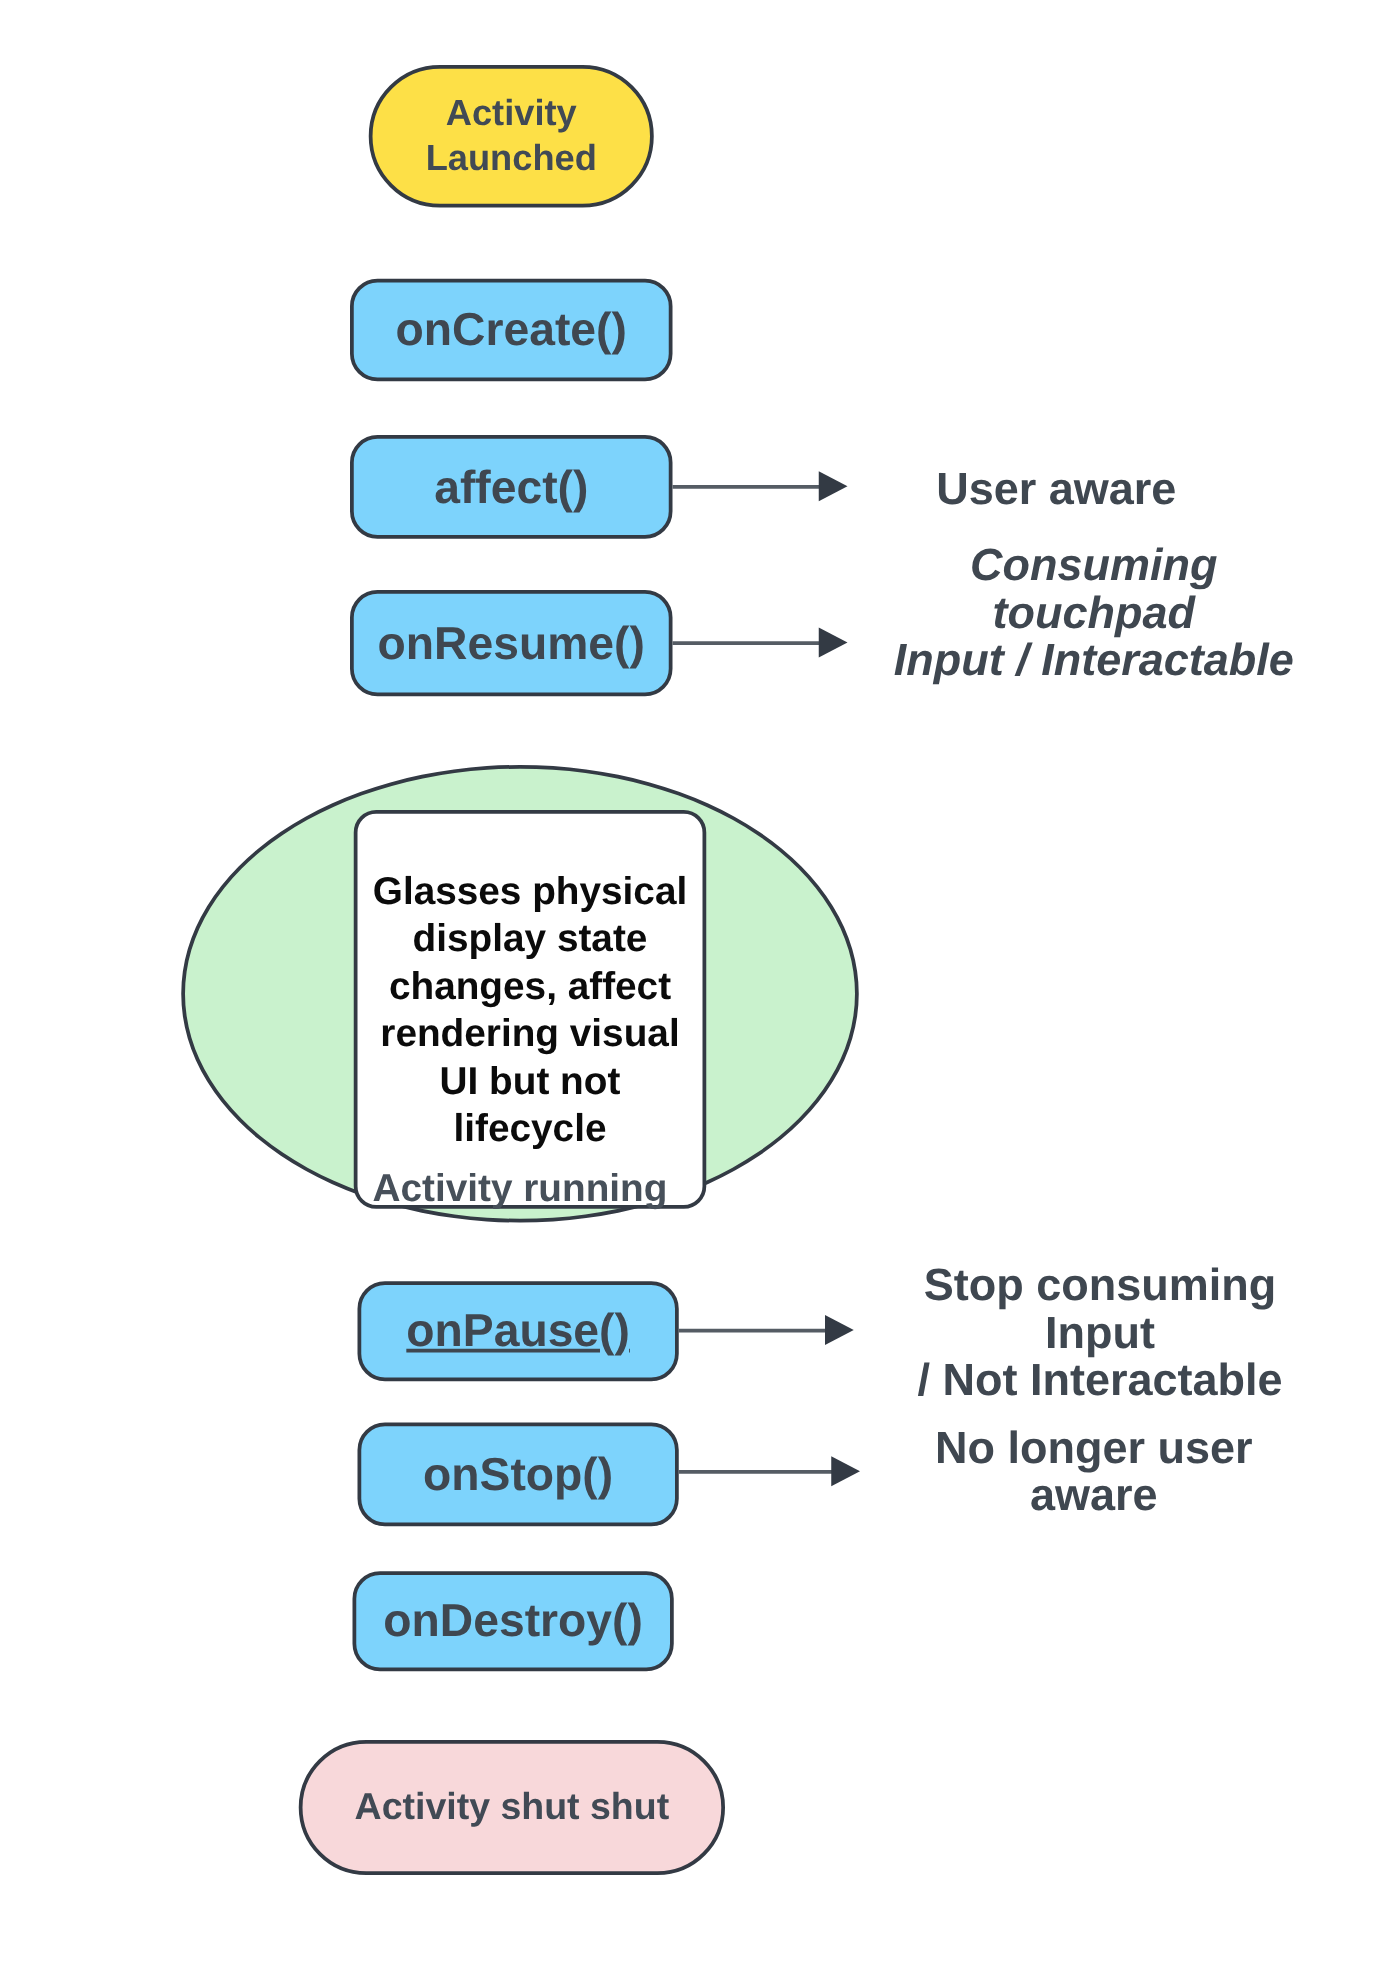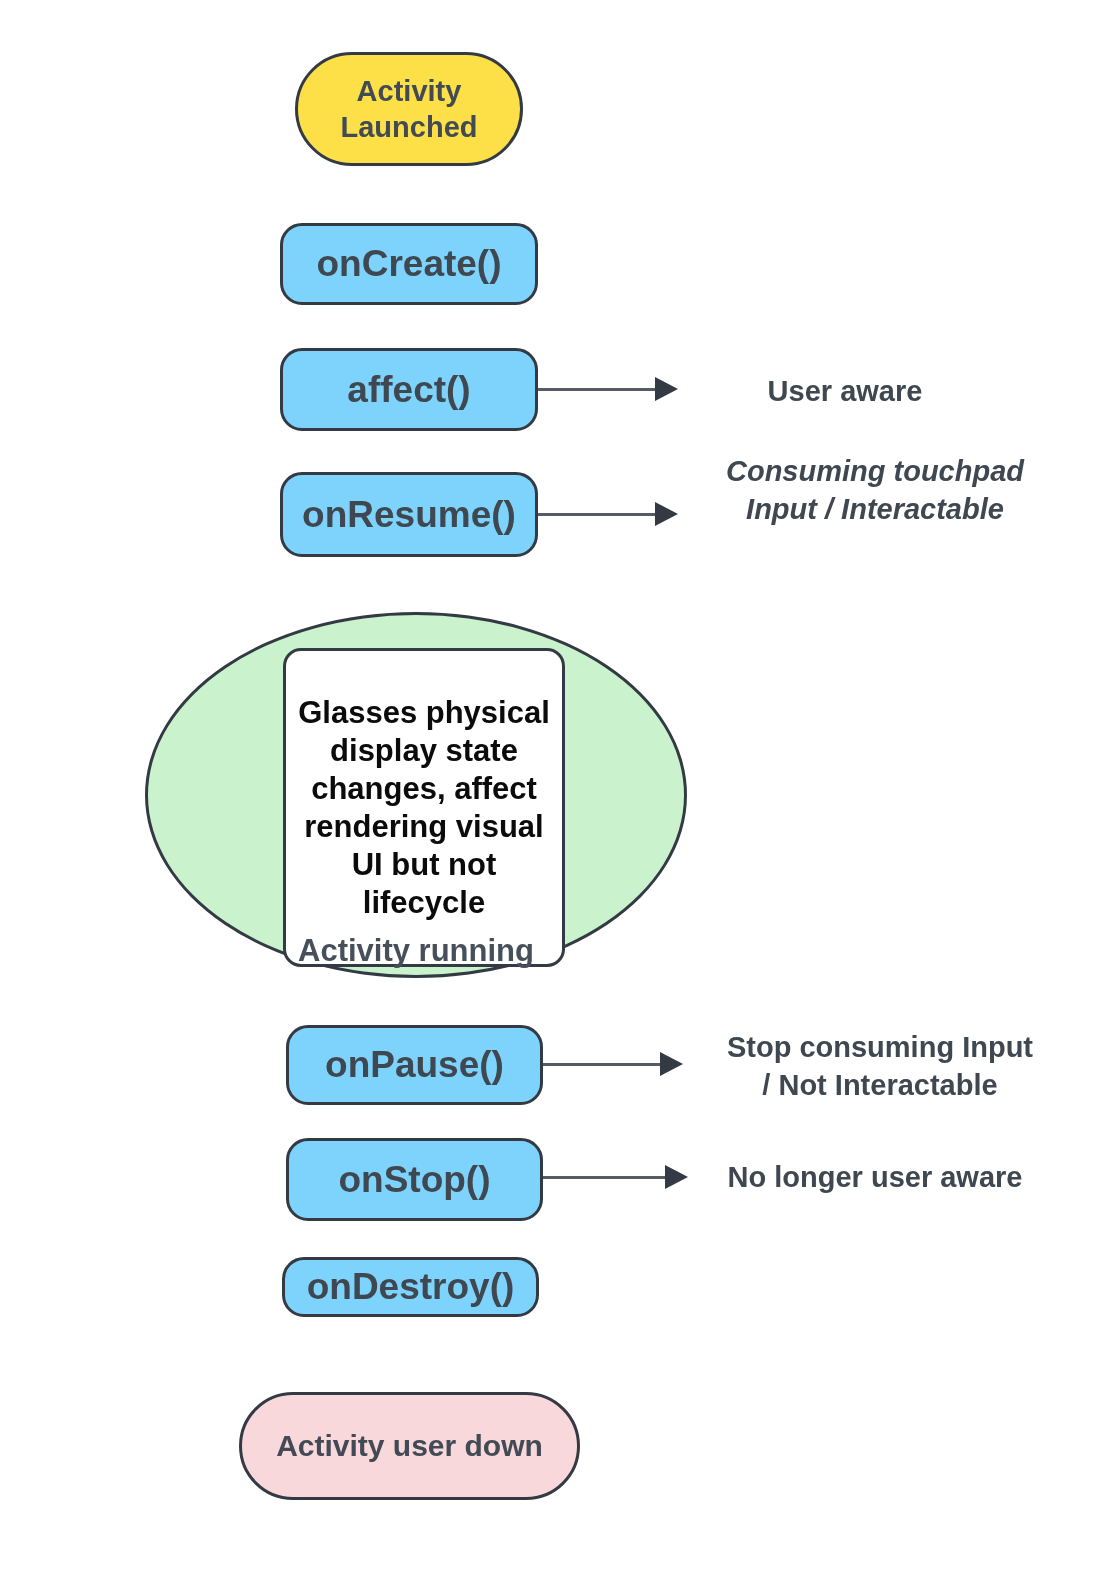--- a/index.html
+++ b/index.html
@@ -17,21 +17,21 @@
   .pill-pink { background:#f8d8da; border-radius:58px; font-size:30px; color:#414a55; }
   .ellipse { position:absolute; box-sizing:border-box; background:#c9f2cd; border:3px solid #333a44; border-radius:50%; }
   .white-note {
     position:absolute; box-sizing:border-box; background:#ffffff; border:3px solid #333a44; border-radius:18px;
     display:flex; align-items:center; justify-content:center; text-align:center;
     font-size:31px; line-height:38px; color:#0b0b0b; white-space:pre-line; padding:8px;
   }
   .ellipse-label { position:absolute; text-align:center; font-size:31px; color:#47505a; }
   .annotation {
     position:absolute; display:flex; align-items:center; justify-content:center; text-align:center;
-    font-size:29px; line-height:38px; color:#3f4750; white-space:pre-line;
+    font-size:36px; line-height:38px; color:#3f4750; white-space:pre-line;
   }
   .arrow { position:absolute; height:0; }
   .arrow::before {
     content:""; position:absolute; left:0; right:20px; top:-1.5px; height:3px; background:#555c64;
   }
   .arrow::after {
     content:""; position:absolute; right:0; top:-12px; width:0; height:0;
     border-left:23px solid #333a44; border-top:12px solid transparent; border-bottom:12px solid transparent;
   }
 </style>
@@ -56,26 +56,26 @@
 
   <div class="ellipse" style="left:145px; top:612px; width:542px; height:366px;"></div>
   <div class="white-note" style="left:283px; top:648px; width:282px; height:319px;">Glasses physical
 display state
 changes, affect
 rendering visual
 UI but not
 lifecycle</div>
   <div class="ellipse-label" style="left:145px; top:933px; width:542px;">Activity running</div>
 
-  <div class="node rect" style="left:286px; top:1025px; width:257px; height:80px;">onPause()</div>
+  <div class="node rect" style="left:286px; top:1025px; width:257px; height:80px;text-decoration:underline;">onPause()</div>
   <div class="arrow" style="left:543px; top:1064px; width:140px;"></div>
   <div class="annotation" style="left:698px; top:1018px; width:364px; height:96px;">Stop consuming Input
 / Not Interactable</div>
 
   <div class="node rect" style="left:286px; top:1138px; width:257px; height:83px;">onStop()</div>
   <div class="arrow" style="left:543px; top:1177px; width:145px;"></div>
   <div class="annotation" style="left:695px; top:1147px; width:360px; height:60px;">No longer user aware</div>
 
-  <div class="node rect" style="left:282px; top:1257px; width:257px; height:60px;">onDestroy()</div>
+  <div class="node rect" style="left:282px; top:1257px; width:257px; height:80px;">onDestroy()</div>
 
-  <div class="node pill-pink" style="left:239px; top:1392px; width:341px; height:108px;">Activity user down</div>
+  <div class="node pill-pink" style="left:239px; top:1392px; width:341px; height:108px;">Activity shut shut</div>
 
 </div>
 
 </body></html>

